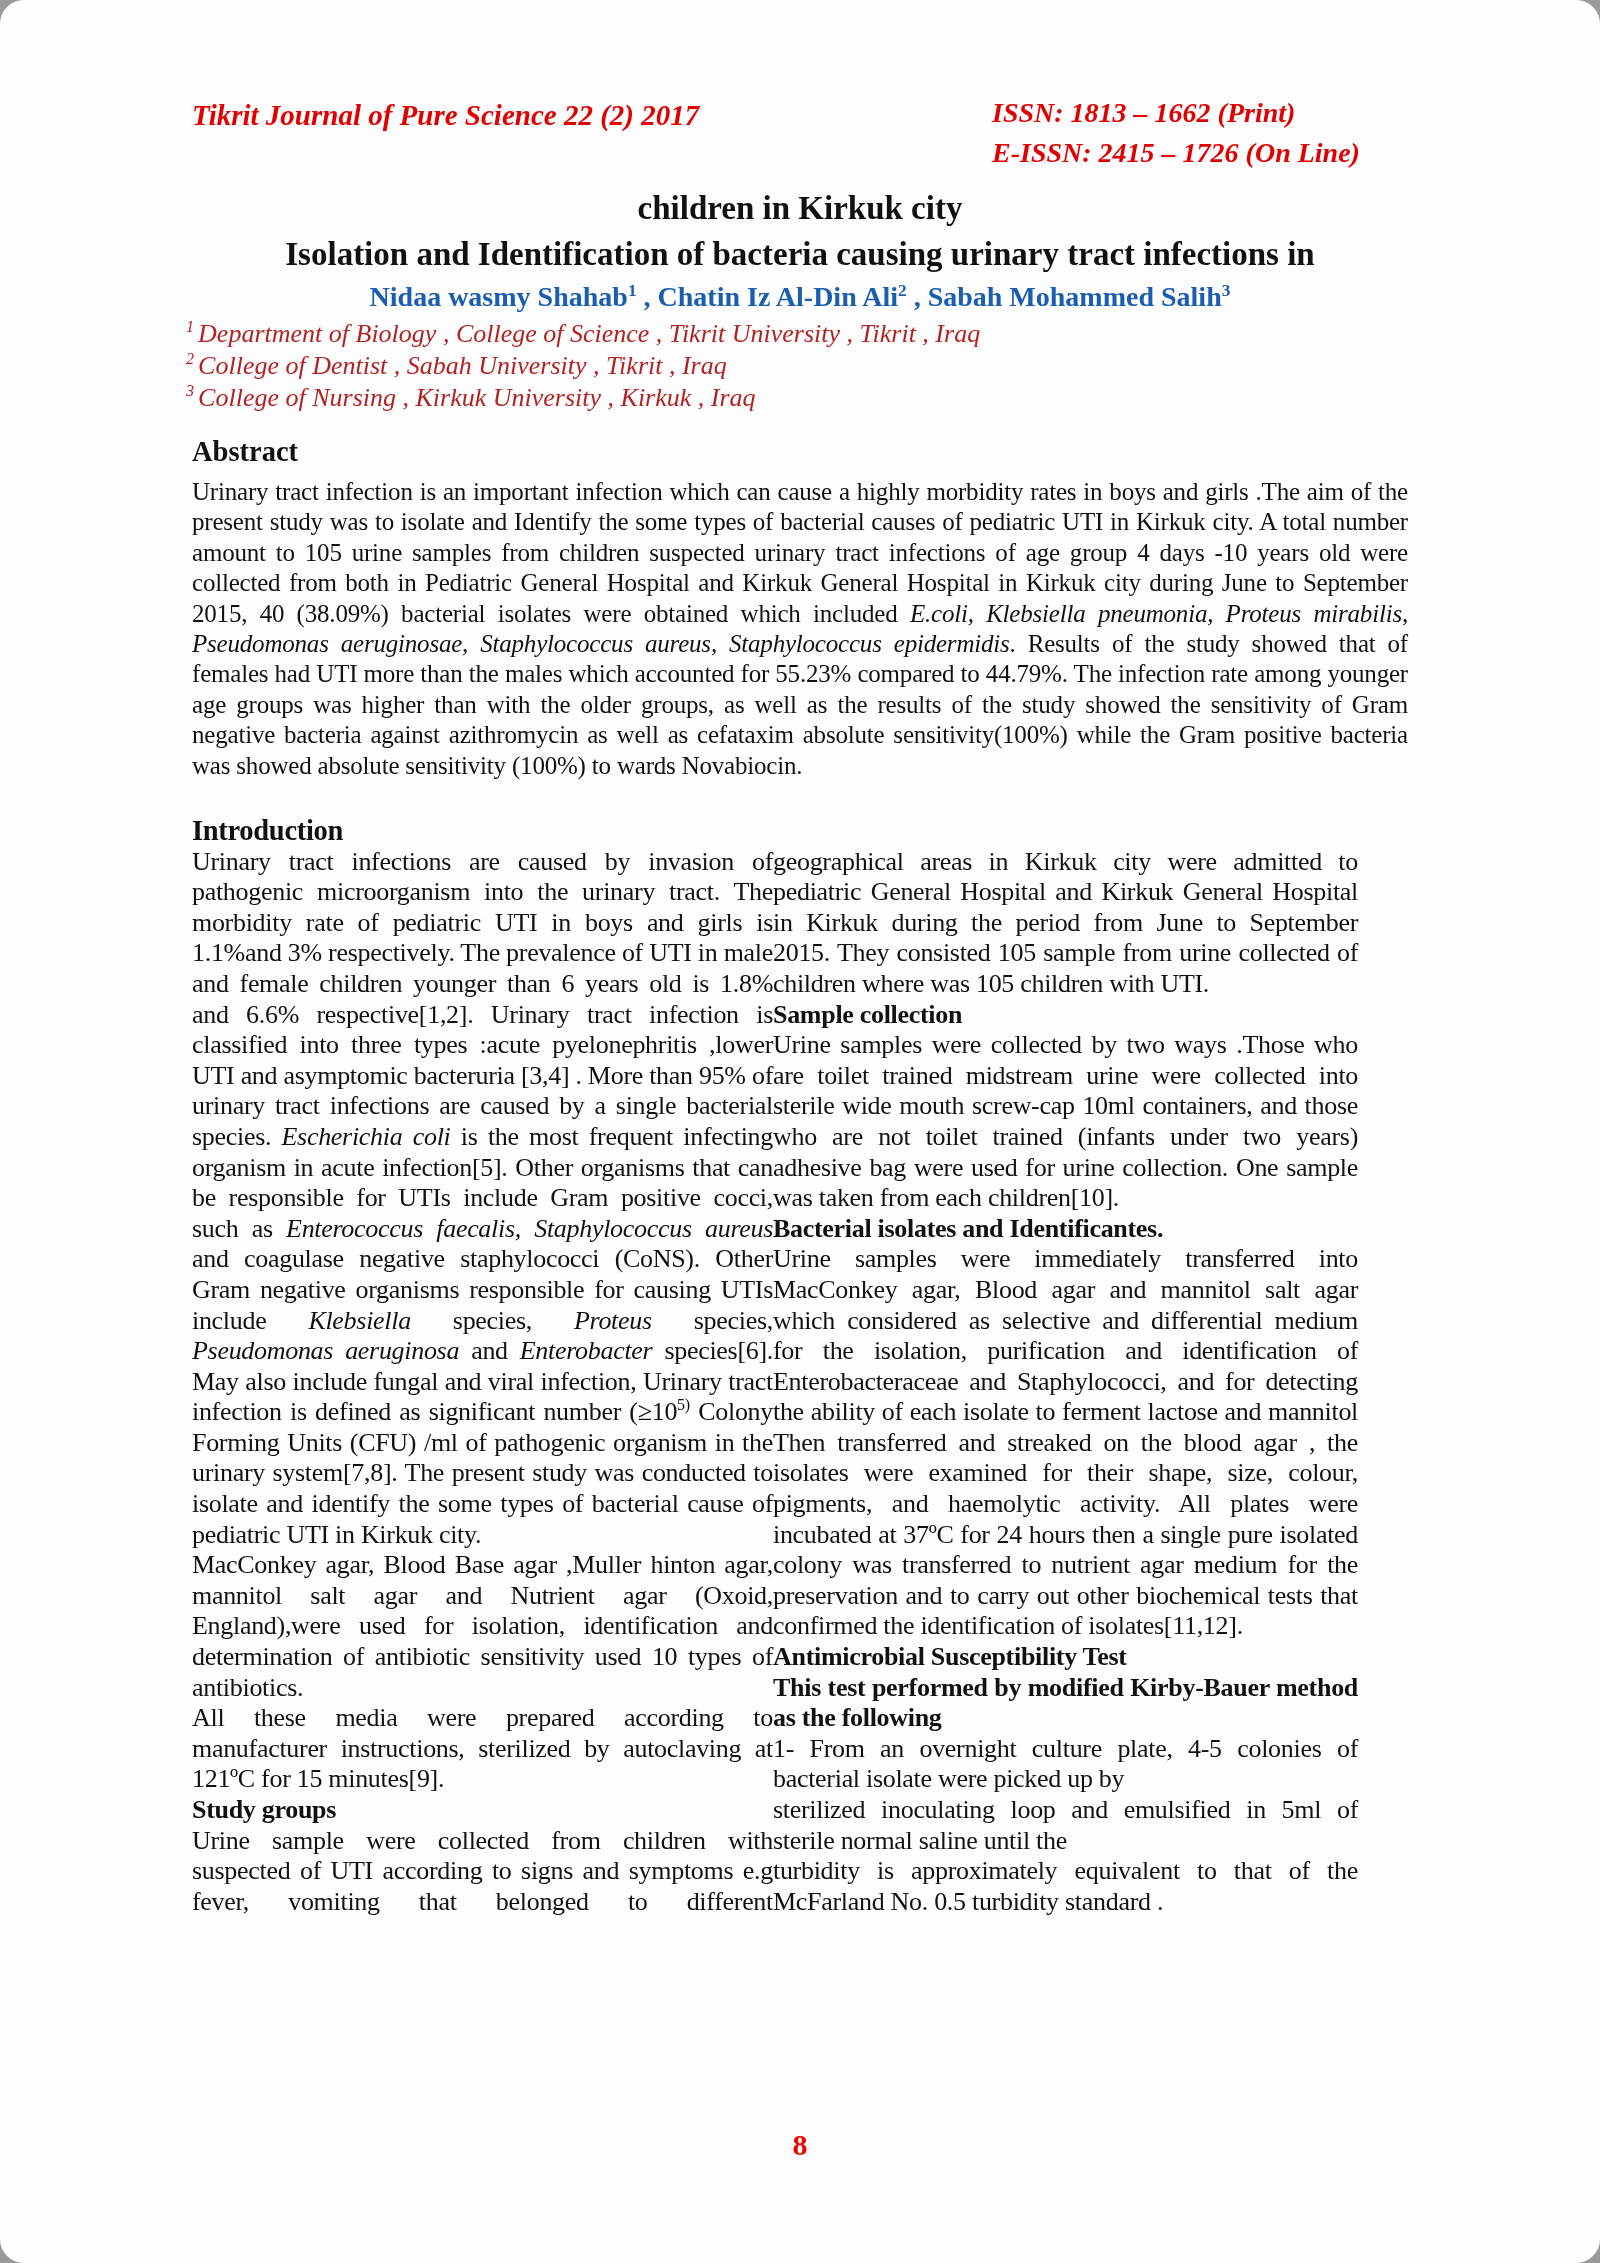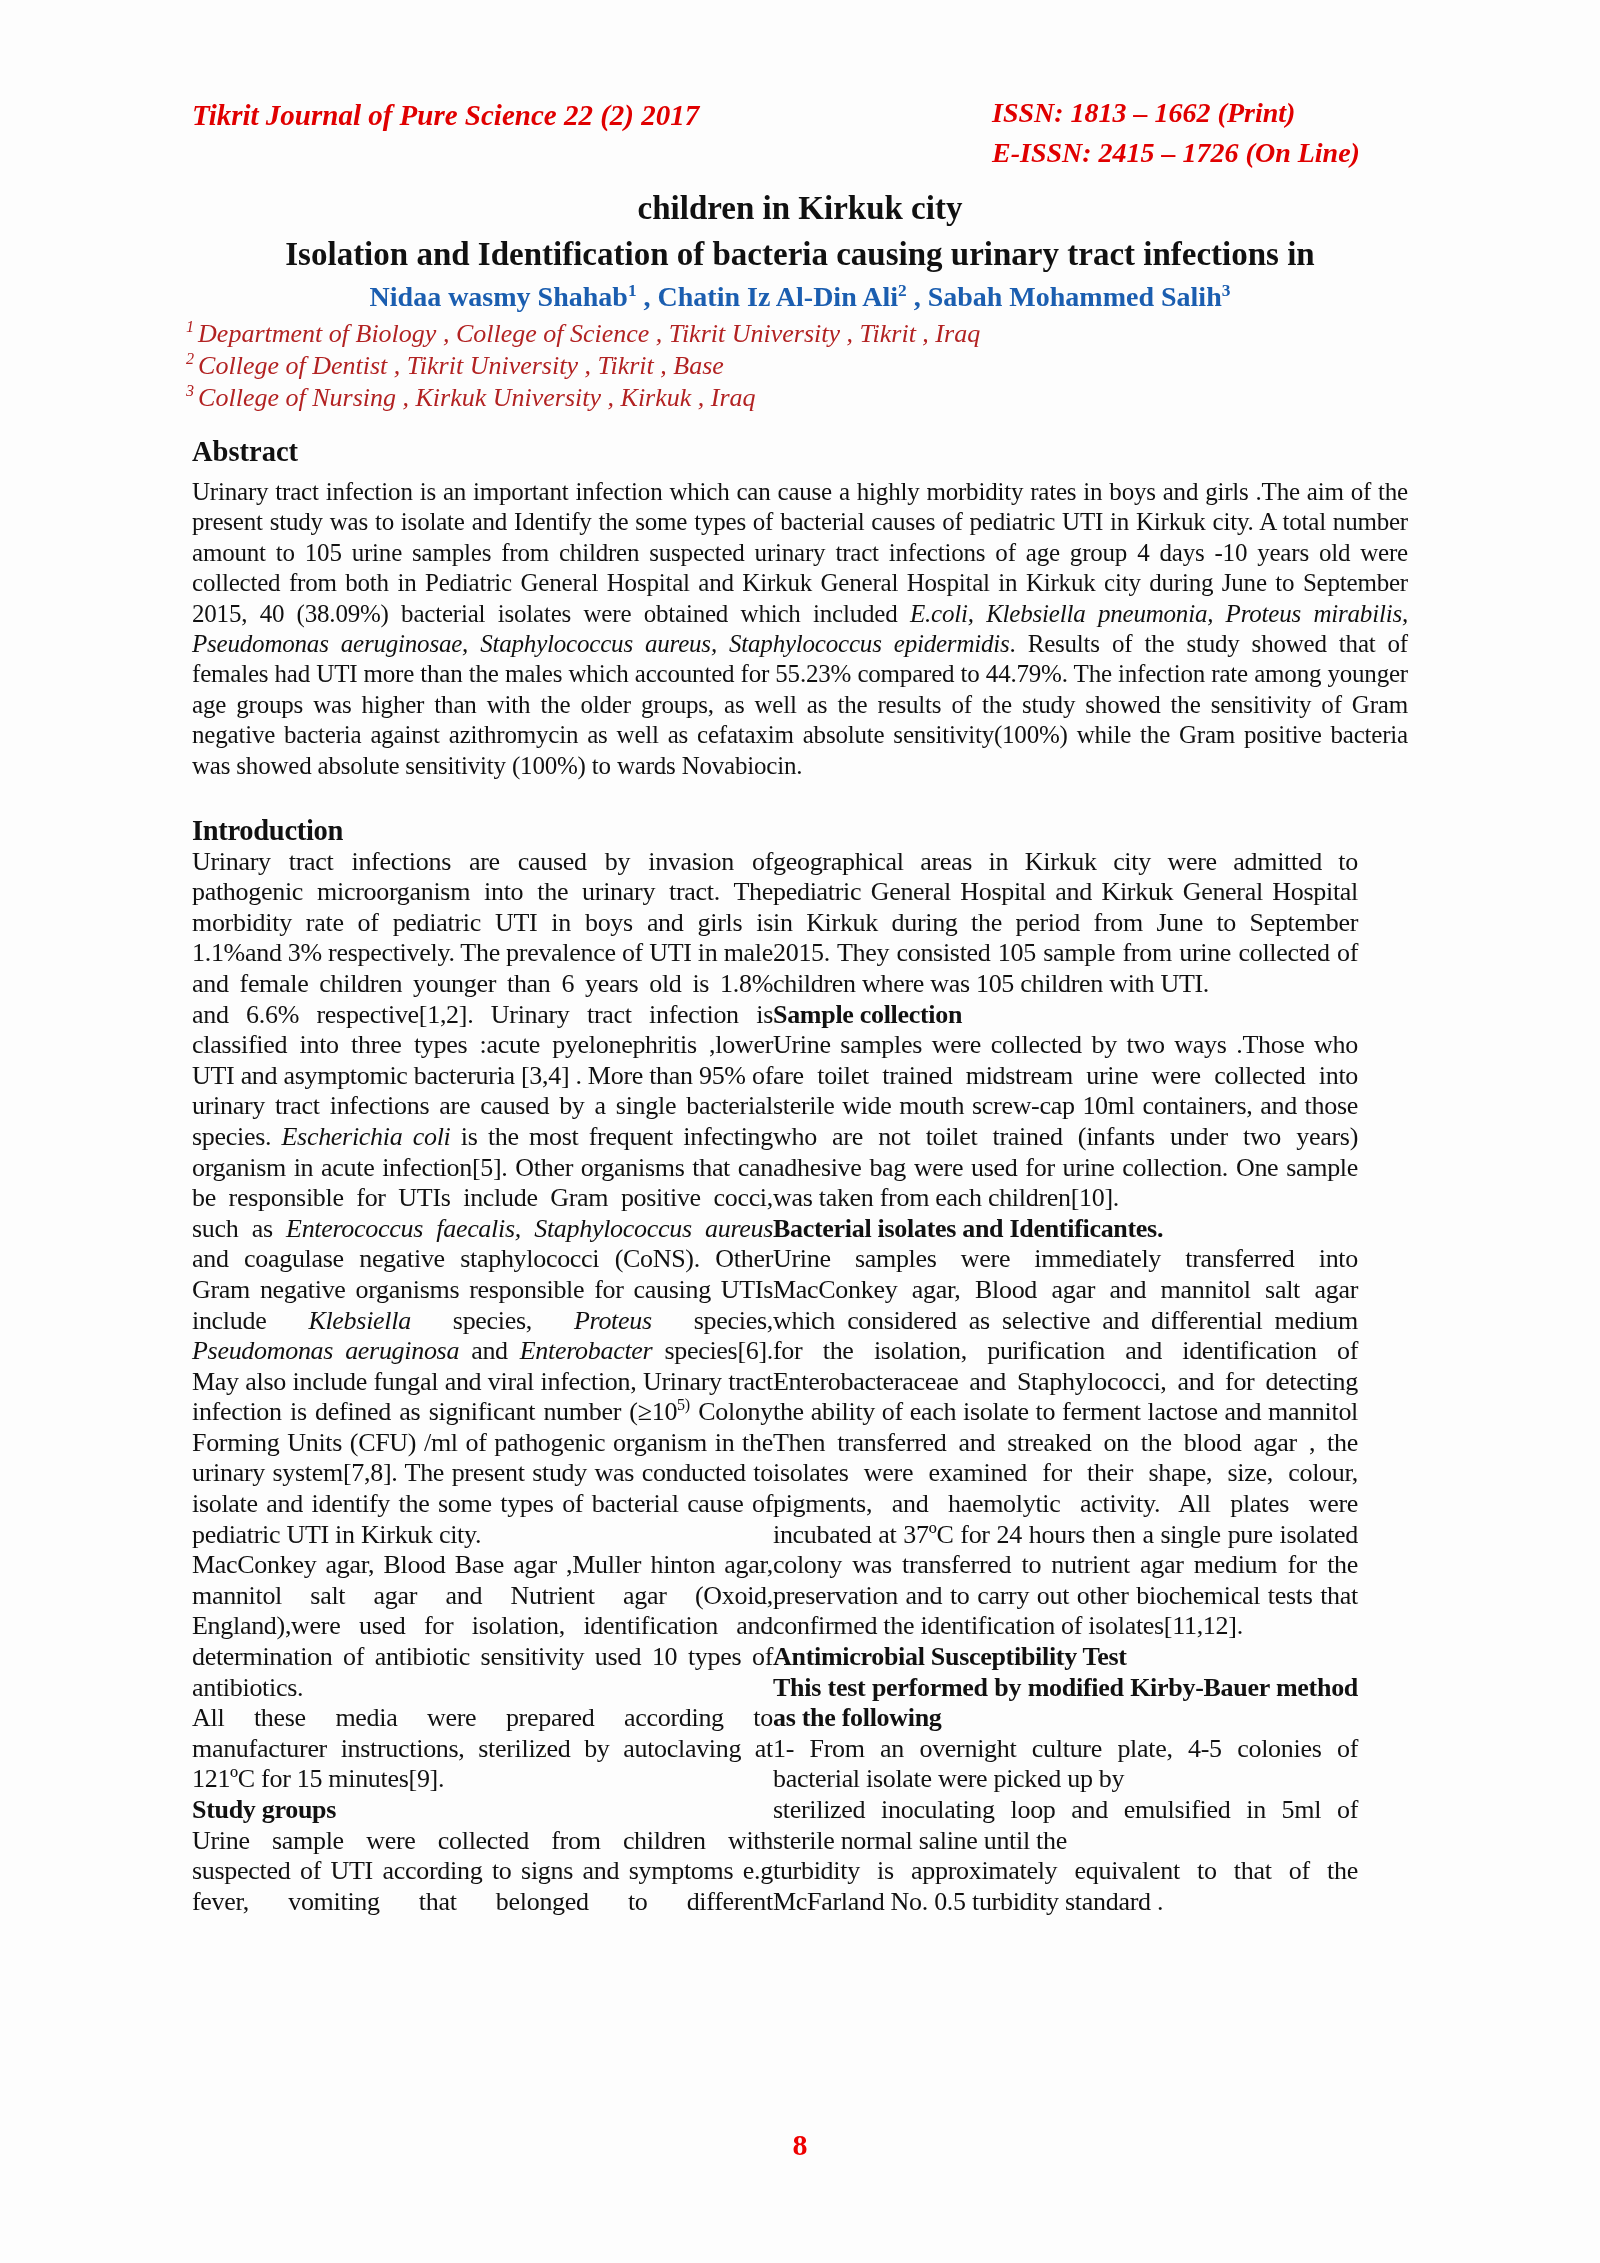--- a/index.html
+++ b/index.html
@@ -11,20 +11,21 @@
   }
   html,body{margin:0;padding:0;background:#9a9a9a;}
   .page{
     position:relative;
     width:1600px;height:2263px;
     background:#fdfdfd;
     margin:0 auto;
     font-family:"Liberation Serif","DejaVu Serif",serif;
     color:var(--ink);
     overflow:hidden;
+    border-radius:24px;
   }
   
   .journal-name{
     position:absolute;left:192px;top:99px;
     font-size:29px;font-weight:bold;font-style:italic;
     color:var(--header-red);white-space:nowrap;
   }
   .issn-block{
     position:absolute;left:992px;top:93px;
     font-size:28px;font-weight:bold;font-style:italic;
@@ -92,21 +93,21 @@
 
   <div class="article-title">
     <div>children in Kirkuk city</div>
     <div>Isolation and Identification  of bacteria causing urinary tract infections in</div>
   </div>
 
   <div class="authors-line"><span>Nidaa wasmy Shahab</span><sup>1</sup><span> , Chatin  Iz  Al-Din Ali</span><sup>2</sup><span> , Sabah Mohammed Salih</span><sup>3</sup></div>
 
   <div class="affils">
     <div><sup>1 </sup><span>Department of Biology , College of Science , Tikrit University , Tikrit , Iraq</span></div>
-    <div><sup>2 </sup><span>College of Dentist , Tikrit University , Tikrit , Base</span></div>
+    <div><sup>2 </sup><span>College of Dentist , Sabah University , Tikrit , Iraq</span></div>
     <div><sup>3 </sup><span>College of Nursing , Kirkuk University , Kirkuk , Iraq</span></div>
   </div>
 
   <div class="abstract-heading">Abstract</div>
   <div class="abstract-body"><span>Urinary  tract infection is an important infection which can cause a highly morbidity rates in boys and girls .The aim of the present study was to isolate and Identify the some types of bacterial causes of pediatric UTI in Kirkuk city. A total number amount to 105 urine samples from children suspected urinary tract infections of age group 4 days -10 years old were collected from both in Pediatric General Hospital and Kirkuk General Hospital in Kirkuk city during June to September 2015, 40 (38.09%) bacterial isolates were obtained which included </span><span class="it">E.coli, Klebsiella pneumonia, Proteus mirabilis, Pseudomonas aeruginosae, Staphylococcus aureus, Staphylococcus epidermidis</span><span>. Results of the study showed that of females  had UTI more than the males which accounted for 55.23% compared to 44.79%.  The infection rate among younger age groups was higher than with the older groups, as well as the results of the study showed the sensitivity of Gram negative bacteria against azithromycin as well as cefataxim absolute sensitivity(100%) while the  Gram positive bacteria was showed absolute sensitivity (100%) to wards Novabiocin.</span></div>
 
   <div class="columns">
     <div class="col col-left">
         <div class="blk-h1"><span>Introduction</span></div>
         <div class="blk-p"><span>Urinary tract infections are caused by invasion of pathogenic microorganism into the urinary tract. The morbidity rate of pediatric UTI in boys and girls is 1.1%and 3% respectively. The prevalence of UTI in male and female children younger than 6 years old is 1.8% and 6.6% respective[1,2]. Urinary tract infection is classified into three types :acute pyelonephritis ,lower UTI and asymptomic bacteruria [3,4] .  More than 95% of urinary tract infections are caused by a single bacterial species. </span><span class="it">Escherichia coli</span><span> is the most frequent infecting organism in acute infection[5]. Other organisms that can be responsible for UTIs include Gram positive cocci, such as </span><span class="it">Enterococcus faecalis, Staphylococcus aureus</span><span> and coagulase negative staphylococci (CoNS). Other Gram negative organisms responsible for causing UTIs include </span><span class="it">Klebsiella</span><span> species, </span><span class="it">Proteus</span><span> species, </span><span class="it">Pseudomonas aeruginosa</span><span> and </span><span class="it">Enterobacter</span><span> species[6]. May also include fungal and viral infection, Urinary tract  infection  is  defined  as significant  number (≥10</span><sup>5)</sup><span> Colony Forming  Units (CFU) /ml of pathogenic organism in  the urinary system[7,8]. The present study was conducted to isolate and identify the some  types of bacterial cause of pediatric UTI in Kirkuk city.</span></div>

